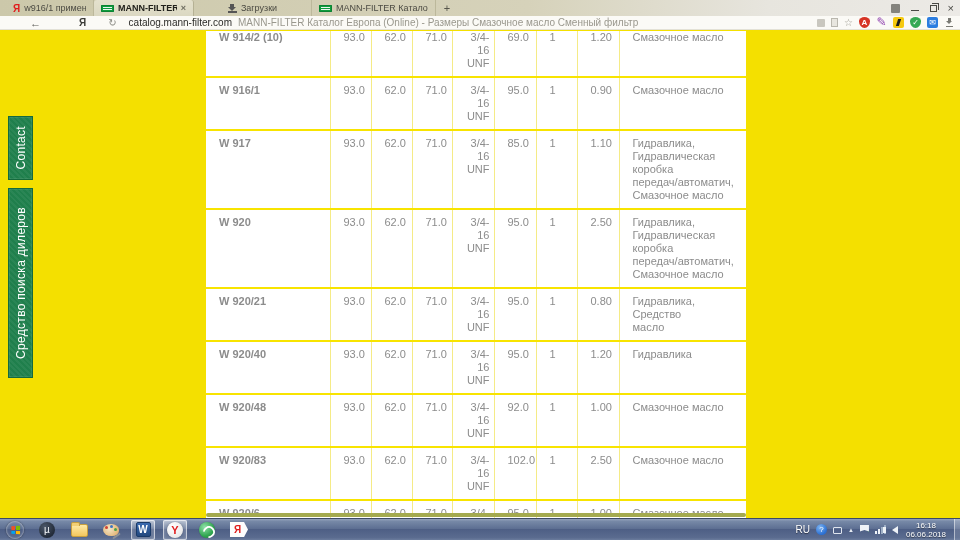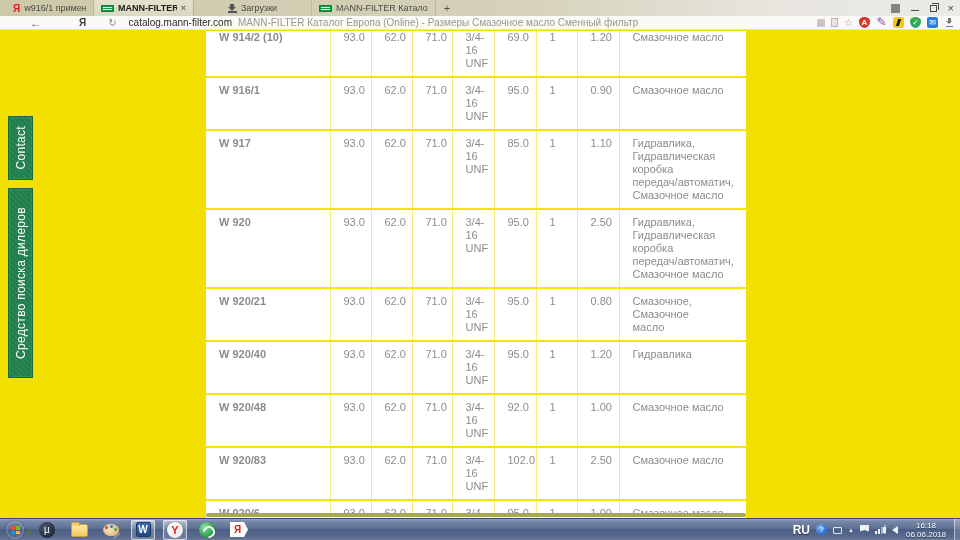--- a/index.html
+++ b/index.html
@@ -71,21 +71,21 @@
   #side-dealer  { top:157px; height:190px; }
 
   .table-wrap { position:absolute; left:206px; top:-6px; width:540px; }
   table.spec { border-collapse:collapse; table-layout:fixed; width:540px; background:#fff; }
   table.spec td { vertical-align:top; font-size:11px; line-height:13px; color:#8c8c8c;
     padding:6px 4px 6px 13px; border-right:1px solid #f5eb86; overflow:hidden; }
   table.spec td:last-child { border-right:none; }
   table.spec tr { border-top:2px solid #f8e400; }
   table.spec tr:first-child { border-top:none;margin-left:45px; }
   td.col-name { color:#636363; font-weight:bold; white-space:nowrap; cursor:pointer; }
-  td.col-thread { white-space:pre-line; padding-left:8px; }
+  td.col-thread { white-space:pre-line; padding-left:8px;text-align:right; }
   td.col-apps { white-space:pre-line; padding-left:8px; }
   .hscroll { position:absolute; left:206px; top:482px; width:540px; height:4px; background:#a4aa4f; border-radius:2px; cursor:pointer; }
 
   
   .taskbar { position:absolute; top:518px; left:0; width:960px; height:22px;
     background:linear-gradient(#93a1bb 0%, #7688a6 12%, #5e7093 45%, #4e5f85 50%, #5a6b8f 88%, #6b7c9d 100%);
     border-top:1px solid #3c4a67; display:flex; align-items:center; }
   .tb-apps { display:flex; align-items:center; gap:8px; margin-left:3px; }
   .tb-btn { width:24px; height:20px; display:flex; align-items:center; justify-content:center; border-radius:2px; cursor:pointer; }
   .tb-btn.running { background:linear-gradient(rgba(255,255,255,0.45),rgba(255,255,255,0.15) 45%, rgba(255,255,255,0.05));
@@ -109,21 +109,21 @@
     color:#fff; font-size:10px; font-weight:bold; display:flex; align-items:center; justify-content:center; }
   .ic-yb { width:16px; height:16px; border-radius:50%; background:radial-gradient(circle at 35% 30%, #ffffff, #e9e9e9 75%);
     color:#e01d1d; font-weight:bold; font-size:11px; display:flex; align-items:center; justify-content:center; box-shadow:0 0 1px rgba(0,0,0,0.5); }
   .ic-green { width:16px; height:16px; border-radius:50%; background:radial-gradient(circle at 35% 32%, #8fe0a8, #2fa44e 60%, #1d7d38);
     position:relative; box-shadow:0 0 1px rgba(0,0,0,0.4);}
   .ic-green:before { content:""; position:absolute; left:4px; top:4px; width:8px; height:8px; border-radius:50%; border:2px solid #fff; border-left-color:transparent; transform:rotate(-40deg); }
   .ic-yatab { width:18px; height:15px; background:#fdfdfd; clip-path:polygon(0 0, 78% 0, 100% 50%, 78% 100%, 0 100%);
     color:#e01d1d; font-weight:bold; font-size:10px; display:flex; align-items:center; justify-content:center; padding-right:3px; }
 
   .tray { margin-left:auto; display:flex; align-items:center; gap:6px; height:22px; }
-  .tr-lang { color:#fff; font-size:12px; font-weight:bold; text-shadow:0 1px 1px rgba(0,0,0,0.5); cursor:pointer;margin-left:47px;}
+  .tr-lang { color:#fff; font-size:10px; font-weight:normal; text-shadow:0 1px 1px rgba(0,0,0,0.5); cursor:pointer;margin-left:47px;}
   .tr-help { width:11px; height:11px; border-radius:50%; background:radial-gradient(circle at 35% 30%, #7db4f2, #2a6fd2 70%); color:#fff;
     font-size:8px; display:flex; align-items:center; justify-content:center; cursor:pointer;}
   .tr-dev { width:9px; height:7px; border:1px solid #dfe5ee; border-radius:1px; margin-top:1px; cursor:pointer;}
   .tr-up { color:#e8edf4; font-size:6px; cursor:pointer; }
   .tr-flag { width:9px; height:10px; background:#eef2f7; clip-path:polygon(0 0,100% 0,100% 70%,50% 55%,0 70%); position:relative; cursor:pointer;}
   .tr-flag i { position:absolute; right:-3px; bottom:-2px; width:6px; height:6px; border-radius:50%; background:#3fae4f; }
   .tr-net { display:flex; align-items:flex-end; gap:1px; height:9px; cursor:pointer;}
   .tr-net i { width:2px; background:#eef2f7; } .tr-net i:nth-child(1){height:3px;} .tr-net i:nth-child(2){height:5px;}
   .tr-net i:nth-child(3){height:7px; background:#9fb0c6;} .tr-net i:nth-child(4){height:9px; background:#9fb0c6;}
   .tr-vol { width:0; height:0; border-top:4px solid transparent; border-bottom:4px solid transparent; border-right:6px solid #eef2f7; position:relative; cursor:pointer;}
@@ -272,21 +272,21 @@
               <td class="col-name">W 920/21</td>
               <td class="col-a">93.0</td>
               <td class="col-b">62.0</td>
               <td class="col-c">71.0</td>
               <td class="col-thread">3/4-
 16
 UNF</td>
               <td class="col-h">95.0</td>
               <td class="col-qty">1</td>
               <td class="col-weight">0.80</td>
-              <td class="col-apps">Смазочное, Смазочное
+              <td class="col-apps">Гидравлика, Средство
 масло</td>
             </tr>
             <tr>
               <td class="col-name">W 920/40</td>
               <td class="col-a">93.0</td>
               <td class="col-b">62.0</td>
               <td class="col-c">71.0</td>
               <td class="col-thread">3/4-
 16
 UNF</td>

